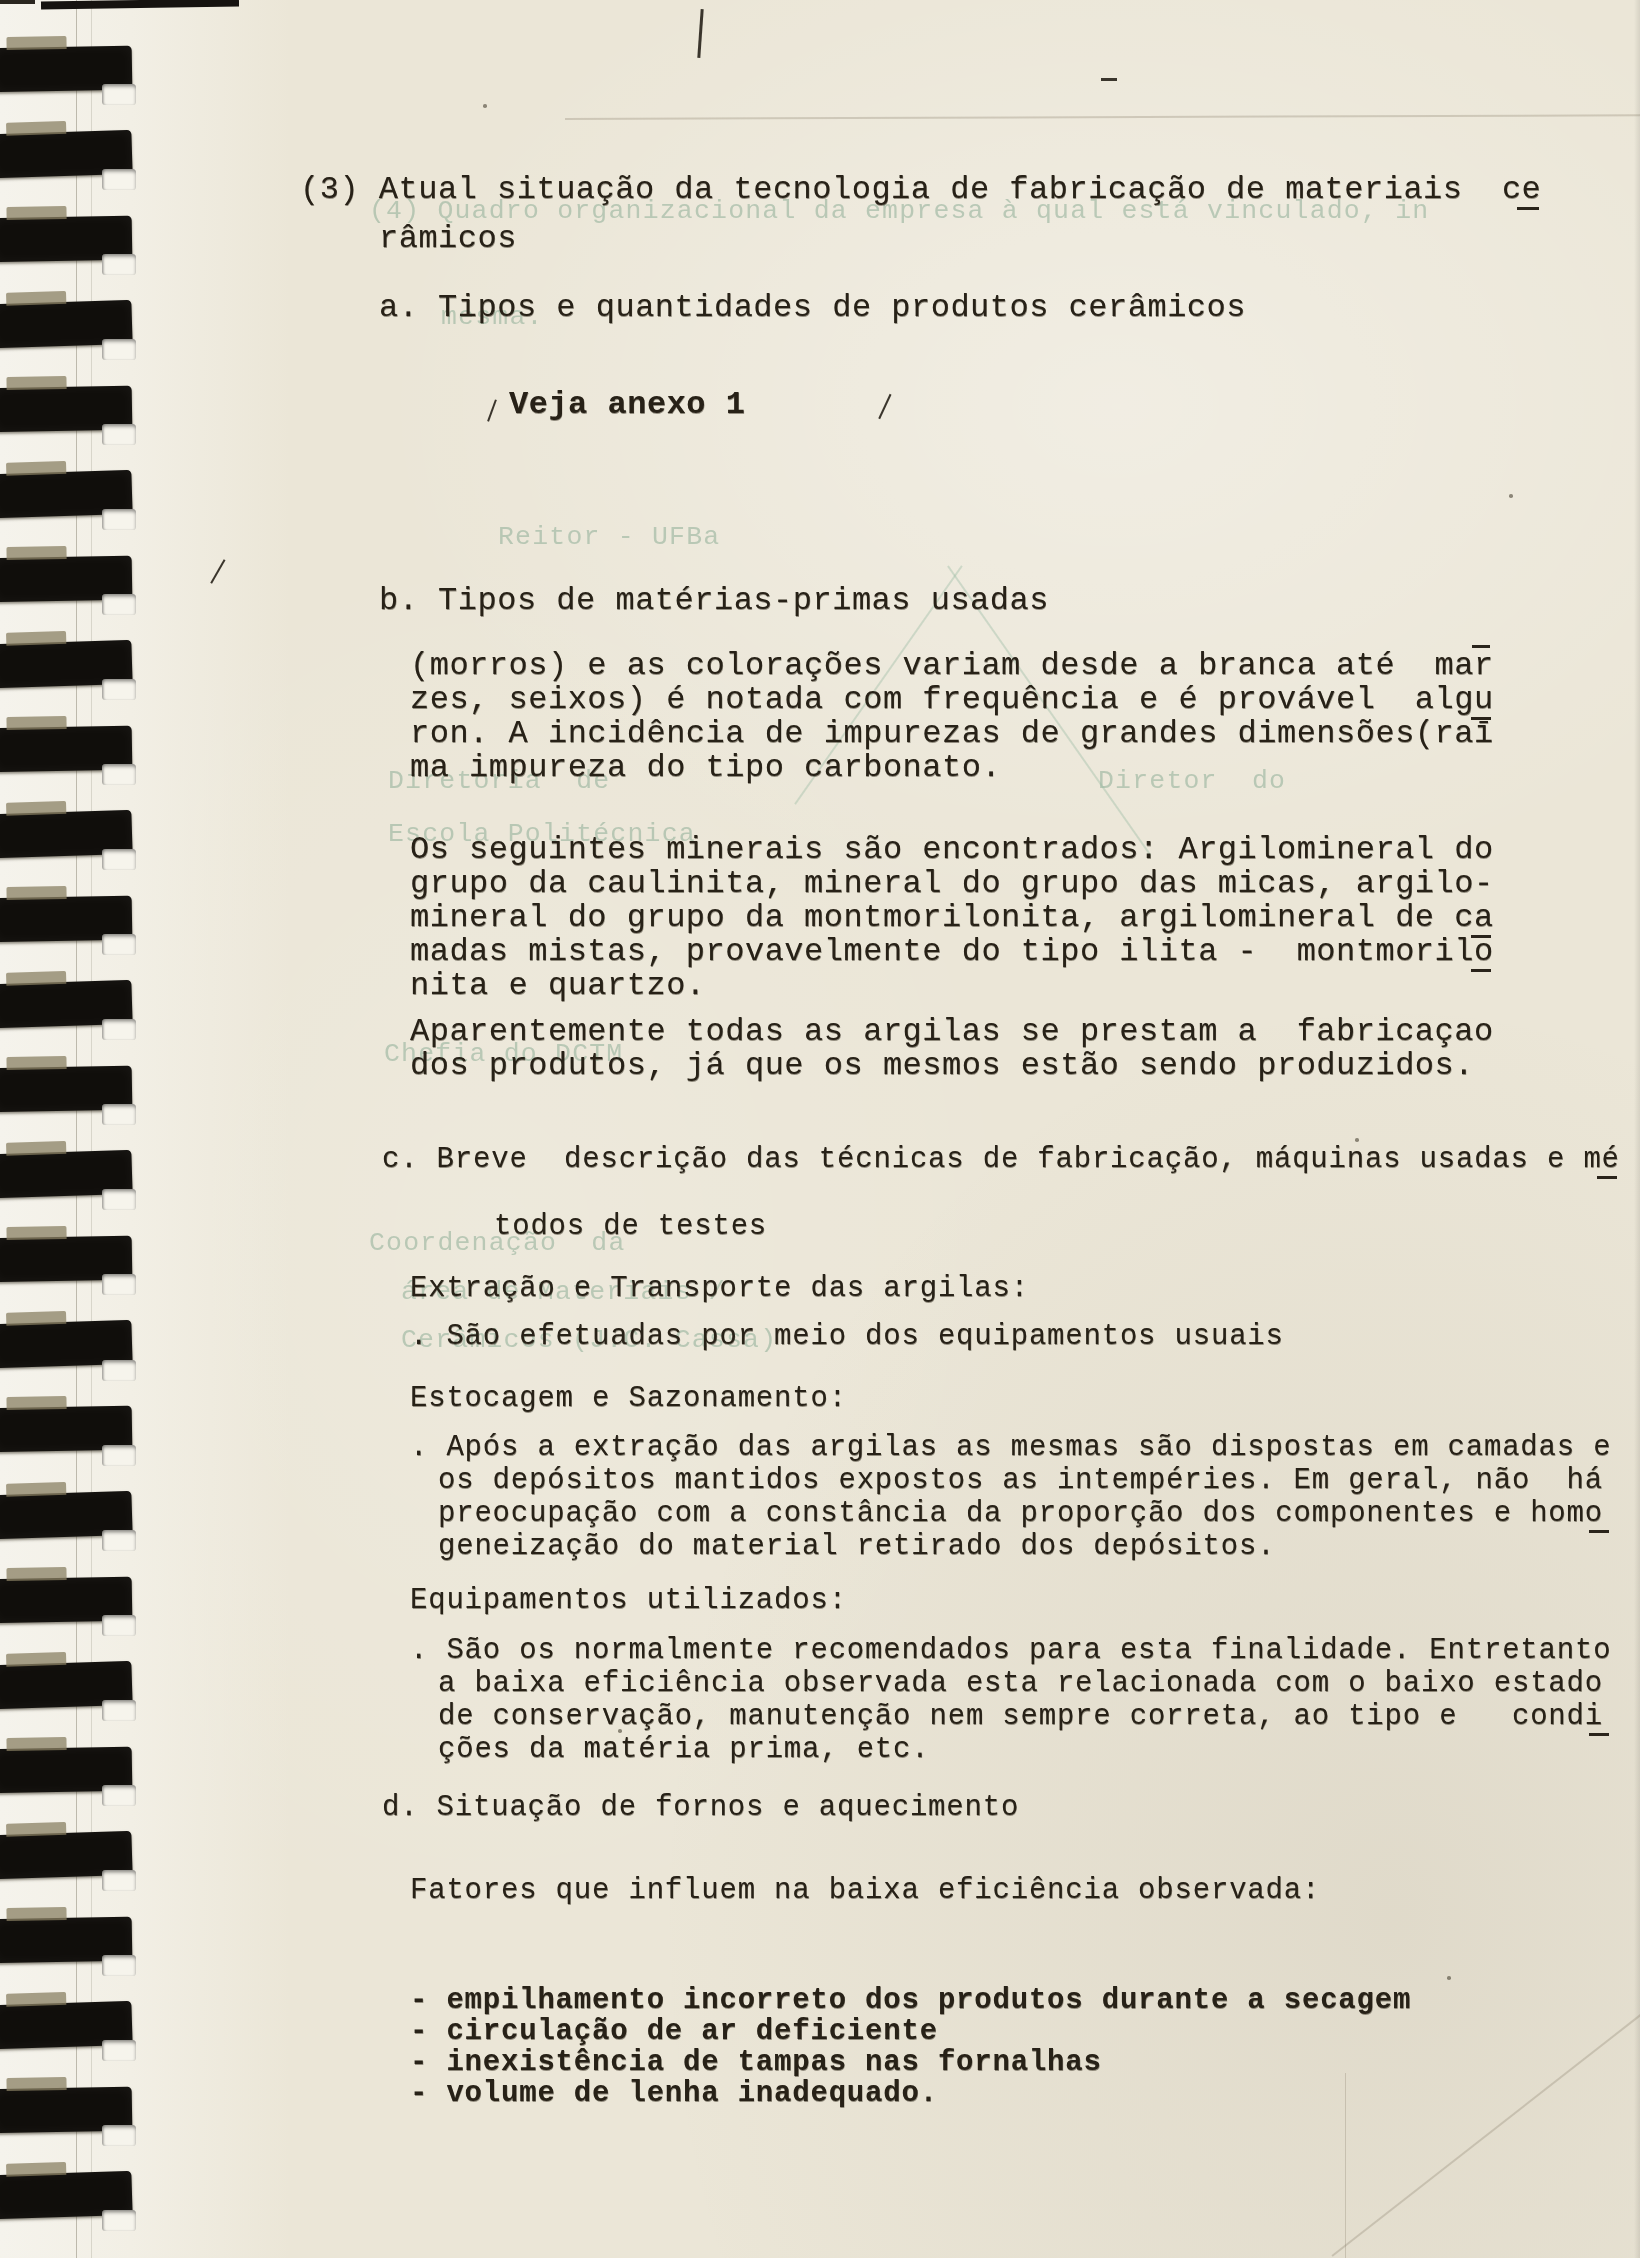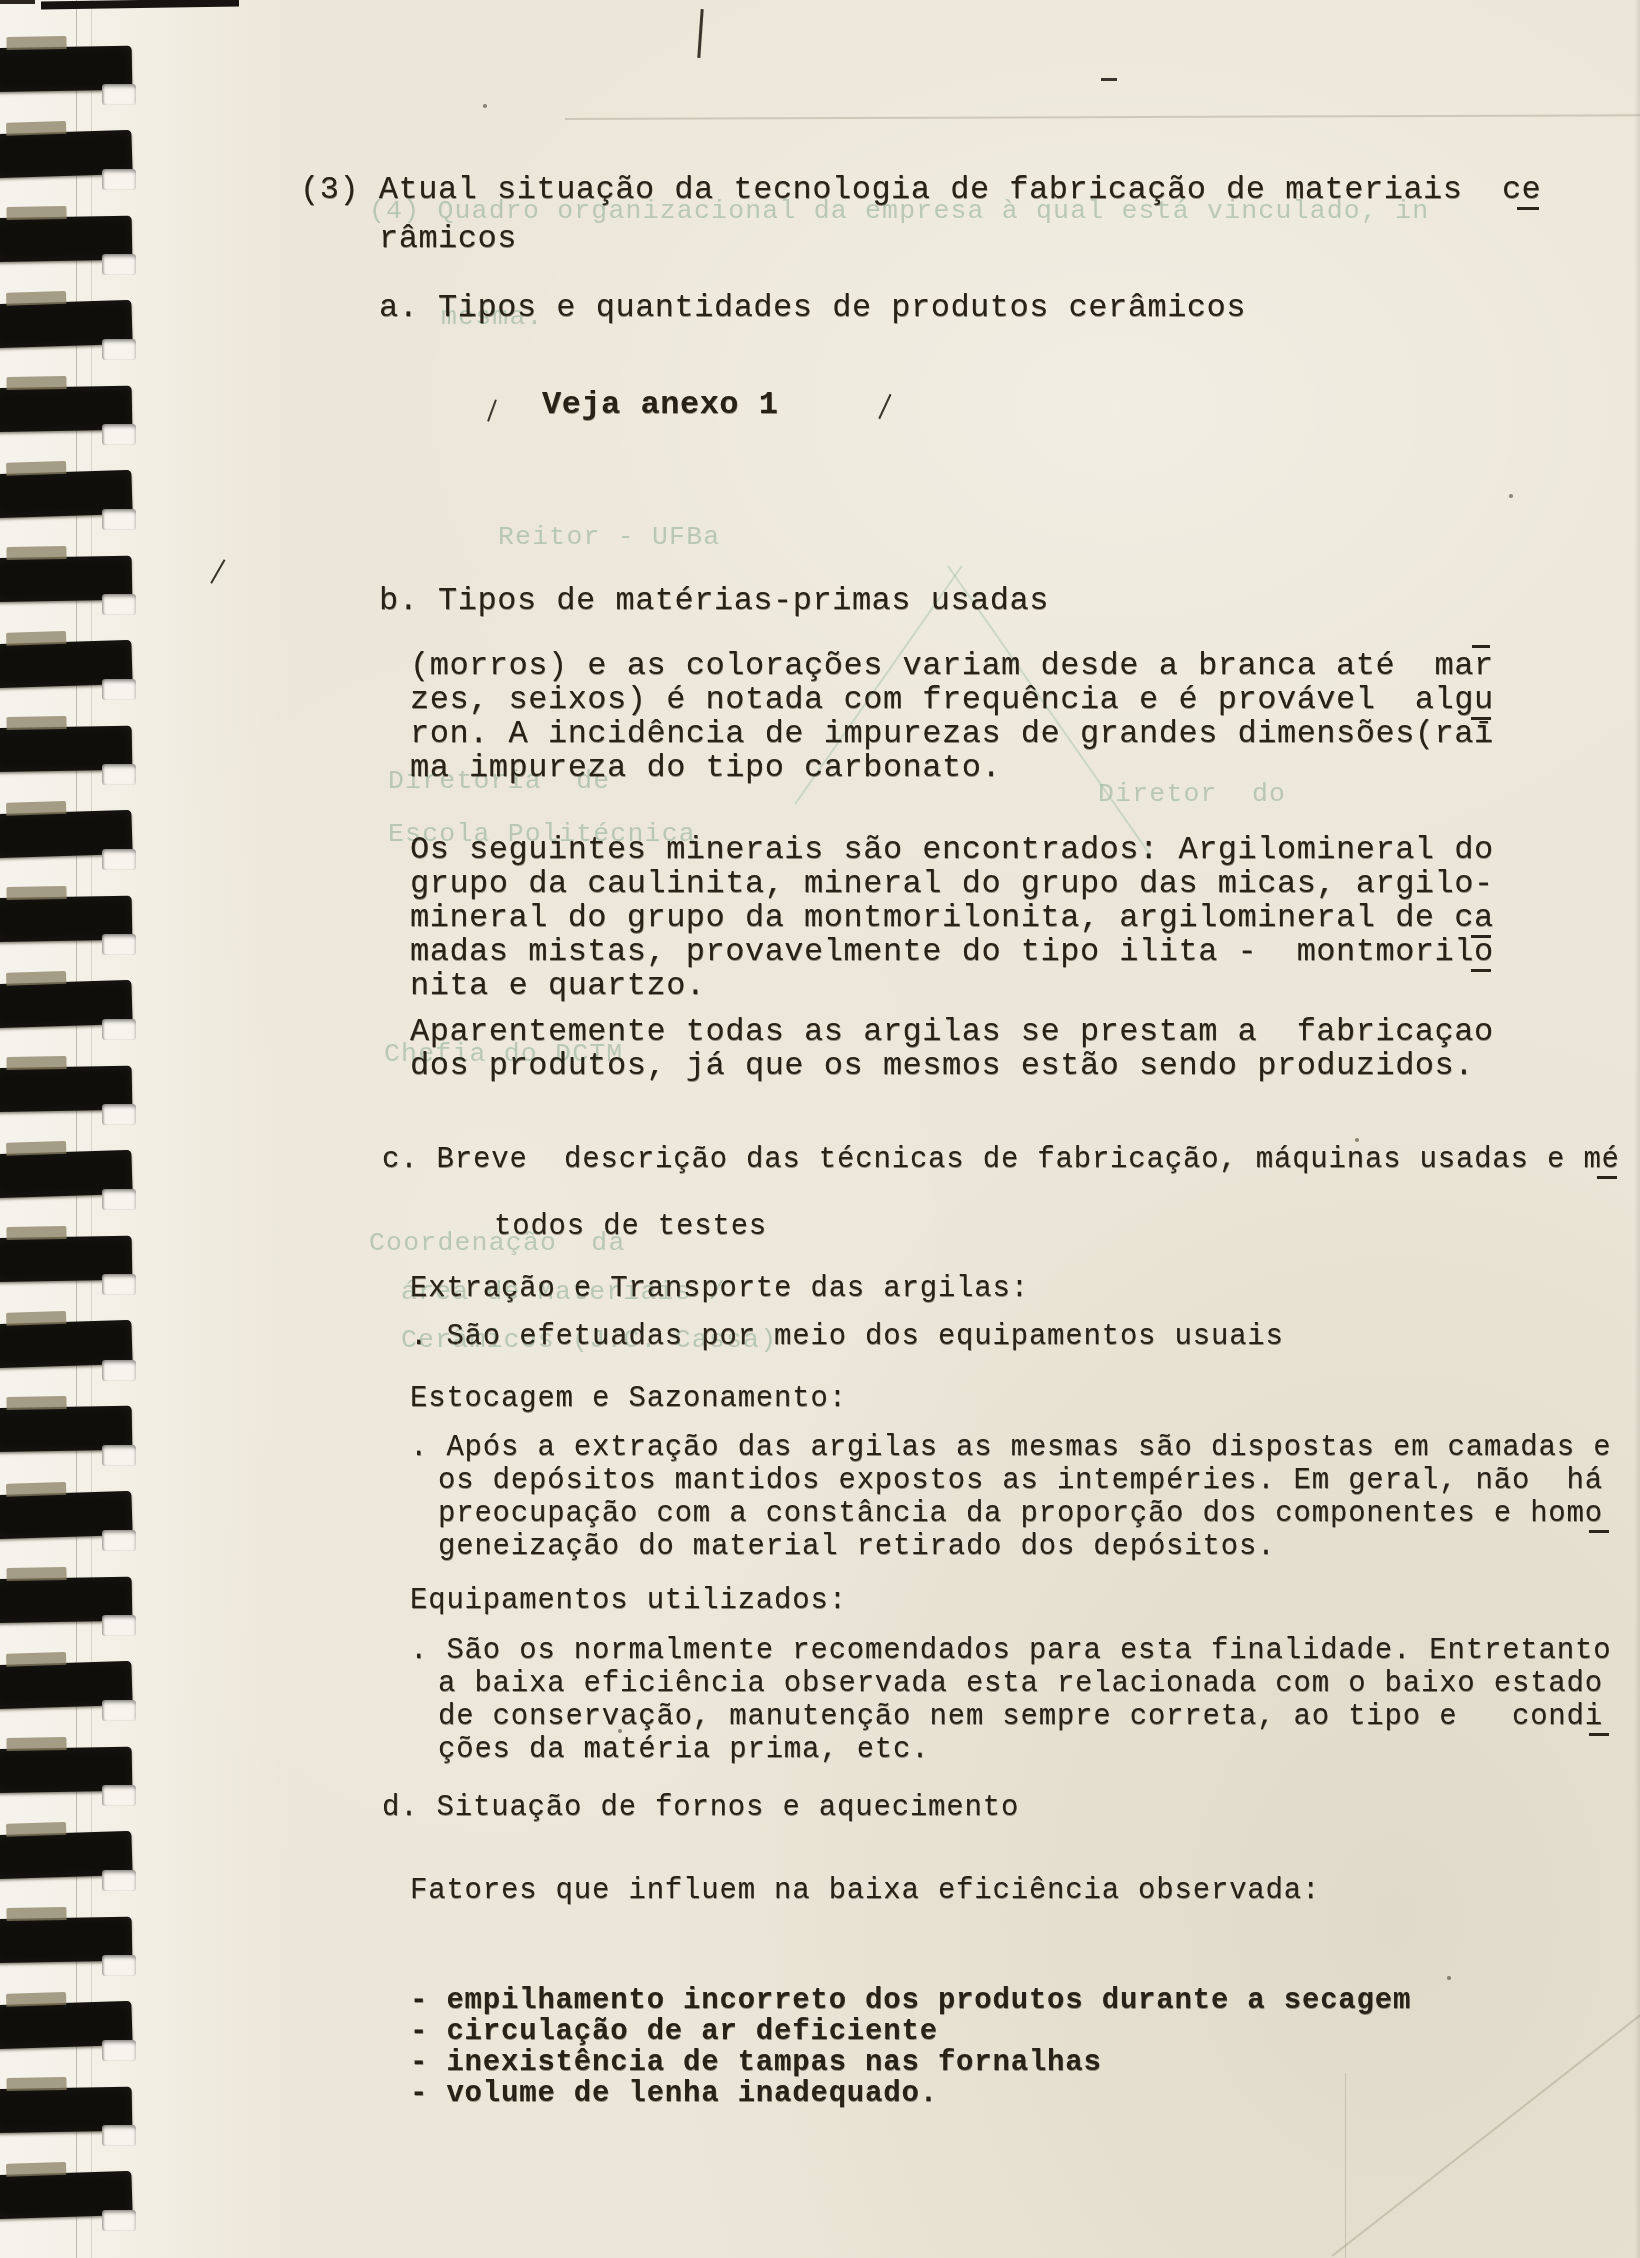--- a/index.html
+++ b/index.html
@@ -30,21 +30,21 @@
        background:#8a8063;opacity:.75;border-radius:1.8px 1.8px 0 0;}
   .hole{position:absolute;width:34px;height:21px;border-radius:3.5px;background:#f6f4ec;
        box-shadow:inset 0 2.6px 3.5px rgba(0,0,0,0.40), inset 1.8px 0 1.8px rgba(0,0,0,0.18);}
 
   
   .line{position:relative;white-space:pre;text-shadow:0.4px 0.5px 0.5px rgba(35,28,16,0.45);}
   .t-lg{font-size:32px;letter-spacing:0.5px;line-height:34px;}
   .t-md{font-size:29px;letter-spacing:0.8px;line-height:33px;}
   .t-list{font-size:29px;letter-spacing:0.8px;line-height:31px;}
   .abs{position:absolute;}
-  .bold{font-weight:bold;margin-left:33px;}
+  .bold{font-weight:bold;}
   .indent{padding-left:28px;}
   
   .mk-u::after{content:"";position:absolute;right:2.6px;bottom:-2.6px;width:20px;border-bottom:3.5px solid #2a241b;}
   .mk-u2::after{content:"";position:absolute;right:2.6px;bottom:-2.6px;width:22px;border-bottom:3.5px solid #2a241b;}
   .mk-o::after{content:"";position:absolute;right:3.5px;top:-4.4px;width:18.5px;border-top:3.5px solid #2a241b;}
 
   
   .bleed{position:absolute;white-space:pre;font-size:26.5px;letter-spacing:1.2px;
      color:#8fae97;opacity:0.55;filter:blur(0.7px);font-family:"Liberation Mono","DejaVu Sans Mono",monospace;}
   .bleedline{position:absolute;height:1.8px;background:rgba(150,185,160,0.38);filter:blur(0.5px);transform-origin:left center;}
@@ -118,21 +118,21 @@
       <div class="tab" style="top: 2088px; transform: rotate(-1deg); background: rgb(16, 14, 11);"></div>
       <div class="hole" style="left: 102px; top: 2125px;"></div>
       <div class="tab" style="top: 2173px; transform: rotate(-1.8deg); background: rgb(16, 14, 11);"></div>
       <div class="hole" style="left: 102px; top: 2210px;"></div>
     </div>
 
   <div class="bleed" style="left:369px;top:196px;">(4) Quadro organizacional da empresa à qual está vinculado, in</div>
   <div class="bleed" style="left:441px;top:302px;">mesma.</div>
   <div class="bleed" style="left:498px;top:522px;">Reitor - UFBa</div>
   <div class="bleed" style="left:388px;top:766px;">Diretoria  de</div>
-  <div class="bleed" style="left:1098px;top:766px;margin-top:13px;">Diretor  do</div>
+  <div class="bleed" style="left:1098px;top:766px;">Diretor  do</div>
   <div class="bleed" style="left:388px;top:819px;">Escola Politécnica</div>
   <div class="bleed" style="left:384px;top:1039px;">Chefia do DCTM</div>
   <div class="bleed" style="left:369px;top:1228px;">Coordenação  da</div>
   <div class="bleed" style="left:401px;top:1277px;">área de Materiais /</div>
   <div class="bleed" style="left:401px;top:1325px;">Cerâmicos (J.C. Cassa)</div>
 
   <div class="bleedline" style="left:948px;top:565px;width:353px;transform:rotate(55deg);"></div>
   <div class="bleedline" style="left:962px;top:565px;width:291px;transform:rotate(125deg);"></div>
 
   <div class="abs t-lg line mk-u2" style="left:300px;top:173px;">(3) Atual situação da tecnologia de fabricação de materiais  ce</div>

